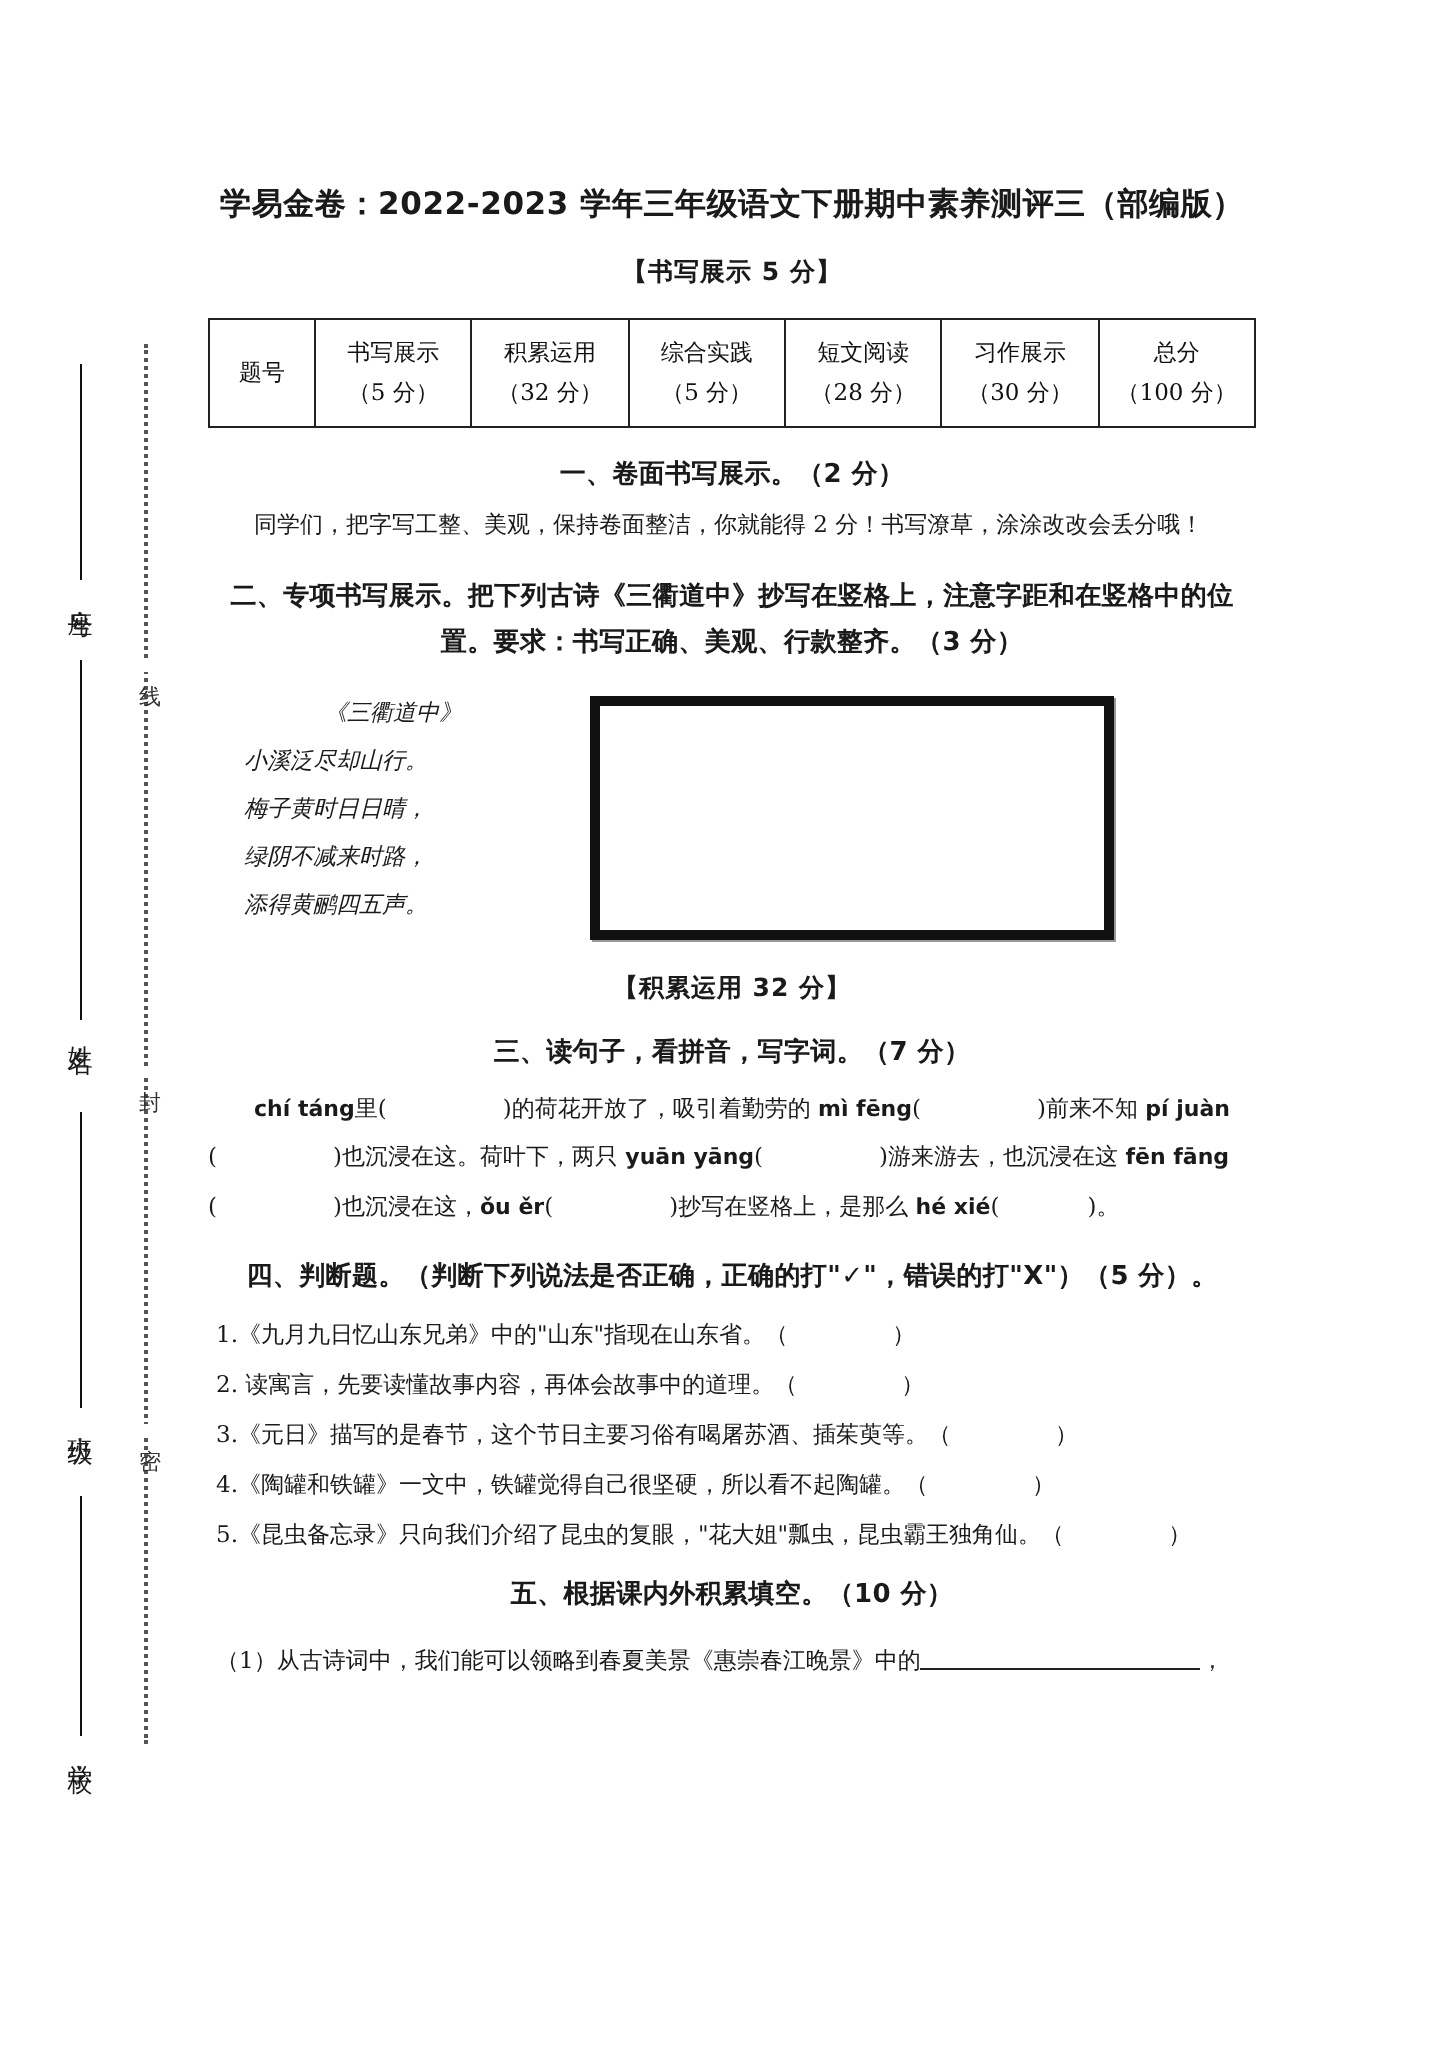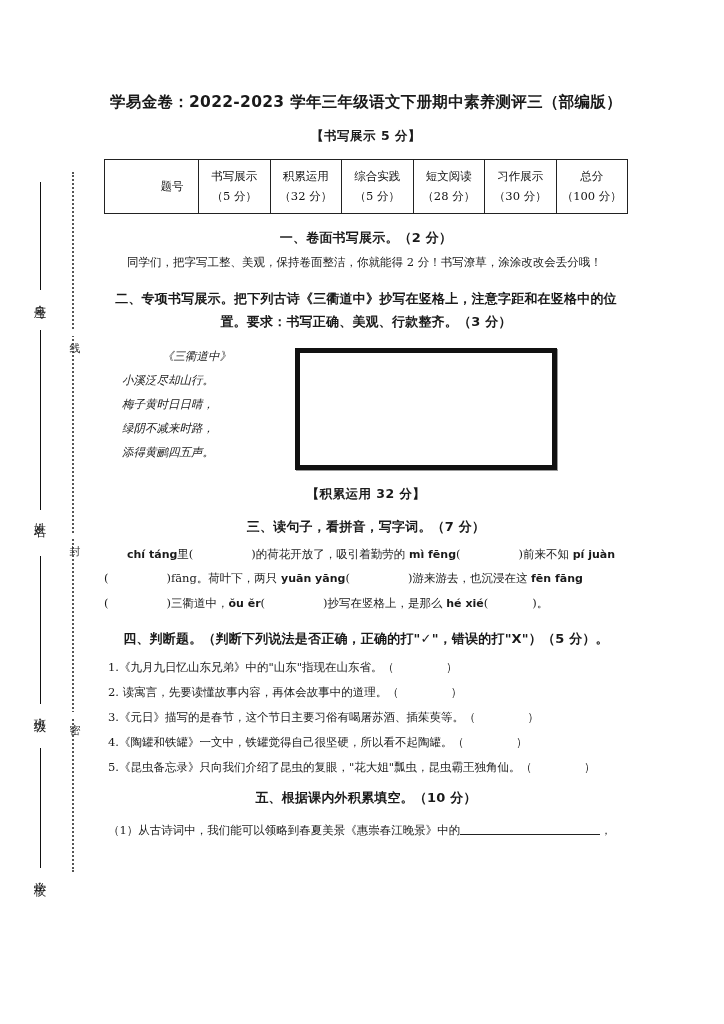--- a/index.html
+++ b/index.html
@@ -97,21 +97,20 @@
     text-align: center;
     font-size: 11.5px;
     font-family: "DejaVu Serif", "Liberation Serif", serif;
     padding: 0;
     color: #111;
   }
   #score-table td.hdr-label {
     width: 52px;
     height: 53px;
     vertical-align: middle;
-    padding-left: 41px;
   }
   #score-table td.hdr-cell {
     height: 53px;
     line-height: 1.75;
     vertical-align: middle;
   }
   #score-table td.score-label {
     height: 34px;
     vertical-align: middle;
   }
@@ -265,24 +264,24 @@
   </div>
 
   <div class="center-head" style="margin-top:16px;">【积累运用 32 分】</div>
 
   <div class="sec-title">三、读句子，看拼音，写字词。（7 分）</div>
   <div class="pinyin-block">
     <div style="text-indent:2em;">
       <span class="pinyin">chí táng</span><span>里(</span><span class="blank-inline"></span><span>)的荷花开放了，吸引着勤劳的 </span><span class="pinyin">mì fēng</span><span>(</span><span class="blank-inline"></span><span>)前来不知 </span><span class="pinyin">pí juàn</span>
     </div>
     <div>
-      <span>(</span><span class="blank-inline"></span><span>)fāng。荷叶下，两只 </span><span class="pinyin">yuān yāng</span><span>(</span><span class="blank-inline"></span><span>)游来游去，也沉浸在这 </span><span class="pinyin">fēn fāng</span>
+      <span>(</span><span class="blank-inline"></span><span>)也沉浸在这。荷叶下，两只 </span><span class="pinyin">yuān yāng</span><span>(</span><span class="blank-inline"></span><span>)游来游去，也沉浸在这 </span><span class="pinyin">fēn fāng</span>
     </div>
     <div>
-      <span>(</span><span class="blank-inline"></span><span>)三衢道中，</span><span class="pinyin">ǒu ěr</span><span>(</span><span class="blank-inline"></span><span>)抄写在竖格上，是那么 </span><span class="pinyin">hé xié</span><span>(</span><span class="blank-short"></span><span>)。</span>
+      <span>(</span><span class="blank-inline"></span><span>)也沉浸在这，</span><span class="pinyin">ǒu ěr</span><span>(</span><span class="blank-inline"></span><span>)抄写在竖格上，是那么 </span><span class="pinyin">hé xié</span><span>(</span><span class="blank-short"></span><span>)。</span>
     </div>
   </div>
 
   <div class="sec-title">四、判断题。（判断下列说法是否正确，正确的打"✓"，错误的打"X"）（5 分）。</div>
   <div class="q-line">
     <span>1.《九月九日忆山东兄弟》中的"山东"指现在山东省。（</span><span class="answer-paren"></span><span>）</span>
   </div>
   <div class="q-line">
     <span>2. 读寓言，先要读懂故事内容，再体会故事中的道理。（</span><span class="answer-paren"></span><span>）</span>
   </div>

